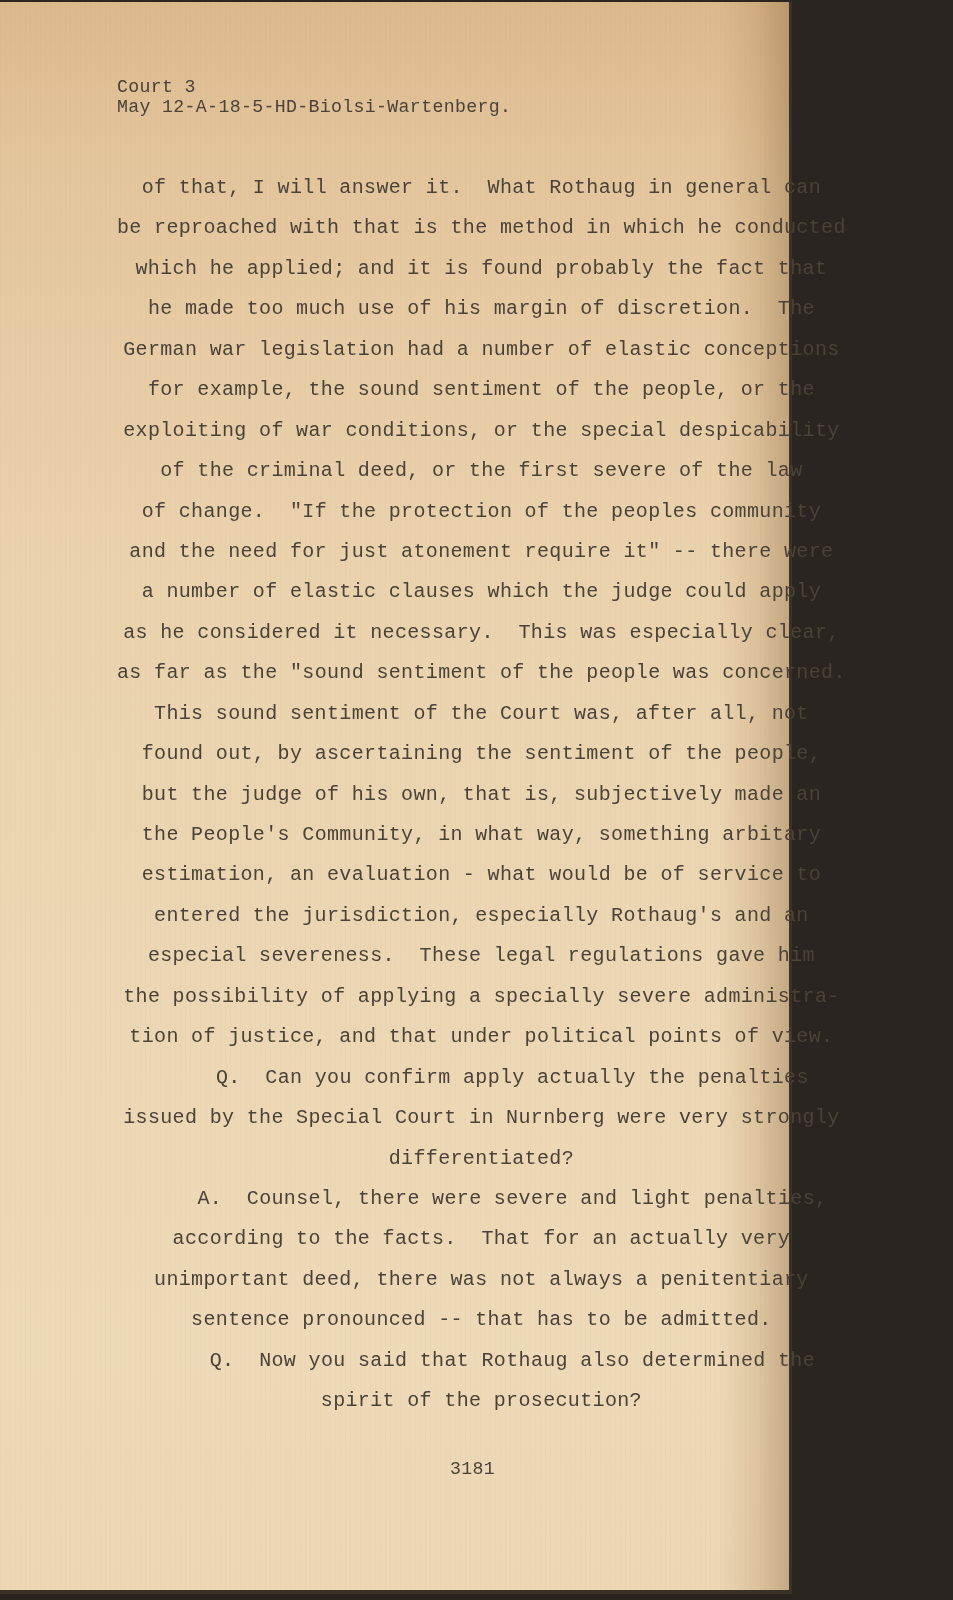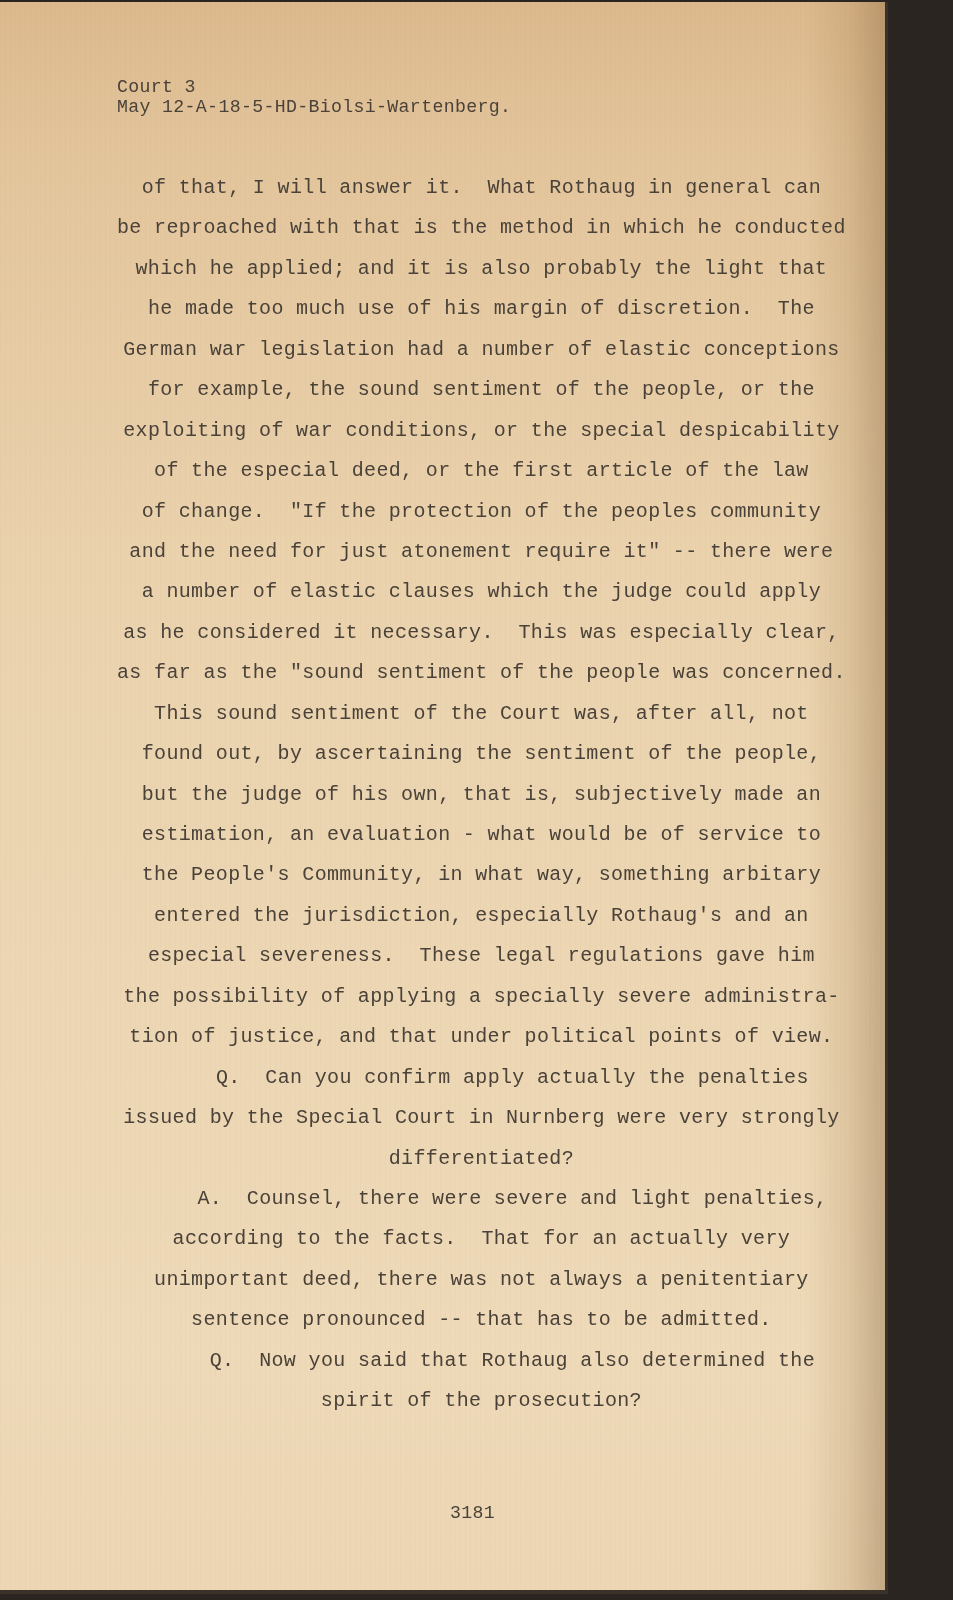--- a/index.html
+++ b/index.html
@@ -9,21 +9,21 @@
     body {
       width: 953px;
       height: 1600px;
       overflow: hidden;
       background: #2a2520;
     }
     .page {
       position: absolute;
       left: 0;
       top: 2px;
-      width: 888px;
+      width: 792px;
       height: 1592px;
       background:
         linear-gradient(to right, rgba(0,0,0,0) 0%, rgba(0,0,0,0) 91%, rgba(150,110,60,0.18) 96%, rgba(120,85,45,0.35) 100%),
         linear-gradient(to bottom, #dcb98d 0%, #e3c59c 10%, #ead2ad 35%, #ecd6b3 60%, #eed9b8 85%, #ecd6b4 100%);
       border-right: 3px solid #3a3128;
       border-bottom: 4px solid #3a3128;
       box-sizing: border-box;
       text-decoration: underline;
     }
     .page::before {
@@ -57,49 +57,48 @@
       height: 40.45px;
       line-height: 32px;
       text-align: center;
     }
     .body-text .line.indent {
       padding-left: 62px;
     }
     .page-number {
       left: 450px;
       top: 1457px;
-      margin-top: 44px;
     }
   </style>
 </head>
 <body>
 
 <div class="page">
   <div class="typed header-line1">Court 3</div>
   <div class="typed header-line2">May 12-A-18-5-HD-Biolsi-Wartenberg.</div>
 
   <div class="body-text" id="body-text">
       <div class="line">of that, I will answer it.  What Rothaug in general can</div>
       <div class="line">be reproached with that is the method in which he conducted</div>
-      <div class="line">which he applied; and it is also probably the light that</div>
+      <div class="line">which he applied; and it is found probably the fact that</div>
       <div class="line">he made too much use of his margin of discretion.  The</div>
       <div class="line">German war legislation had a number of elastic conceptions</div>
       <div class="line">for example, the sound sentiment of the people, or the</div>
       <div class="line">exploiting of war conditions, or the special despicability</div>
-      <div class="line">of the especial deed, or the first article of the law</div>
+      <div class="line">of the criminal deed, or the first severe of the law</div>
       <div class="line">of change.  "If the protection of the peoples community</div>
       <div class="line">and the need for just atonement require it" -- there were</div>
       <div class="line">a number of elastic clauses which the judge could apply</div>
       <div class="line">as he considered it necessary.  This was especially clear,</div>
       <div class="line">as far as the "sound sentiment of the people was concerned.</div>
       <div class="line">This sound sentiment of the Court was, after all, not</div>
       <div class="line">found out, by ascertaining the sentiment of the people,</div>
       <div class="line">but the judge of his own, that is, subjectively made an</div>
+      <div class="line">the People's Community, in what way, something arbitary</div>
       <div class="line">estimation, an evaluation - what would be of service to</div>
-      <div class="line">the People's Community, in what way, something arbitary</div>
       <div class="line">entered the jurisdiction, especially Rothaug's and an</div>
       <div class="line">especial severeness.  These legal regulations gave him</div>
       <div class="line">the possibility of applying a specially severe administra-</div>
       <div class="line">tion of justice, and that under political points of view.</div>
       <div class="line indent">Q.  Can you confirm apply actually the penalties</div>
       <div class="line">issued by the Special Court in Nurnberg were very strongly</div>
       <div class="line">differentiated?</div>
       <div class="line indent">A.  Counsel, there were severe and light penalties,</div>
       <div class="line">according to the facts.  That for an actually very</div>
       <div class="line">unimportant deed, there was not always a penitentiary</div>

